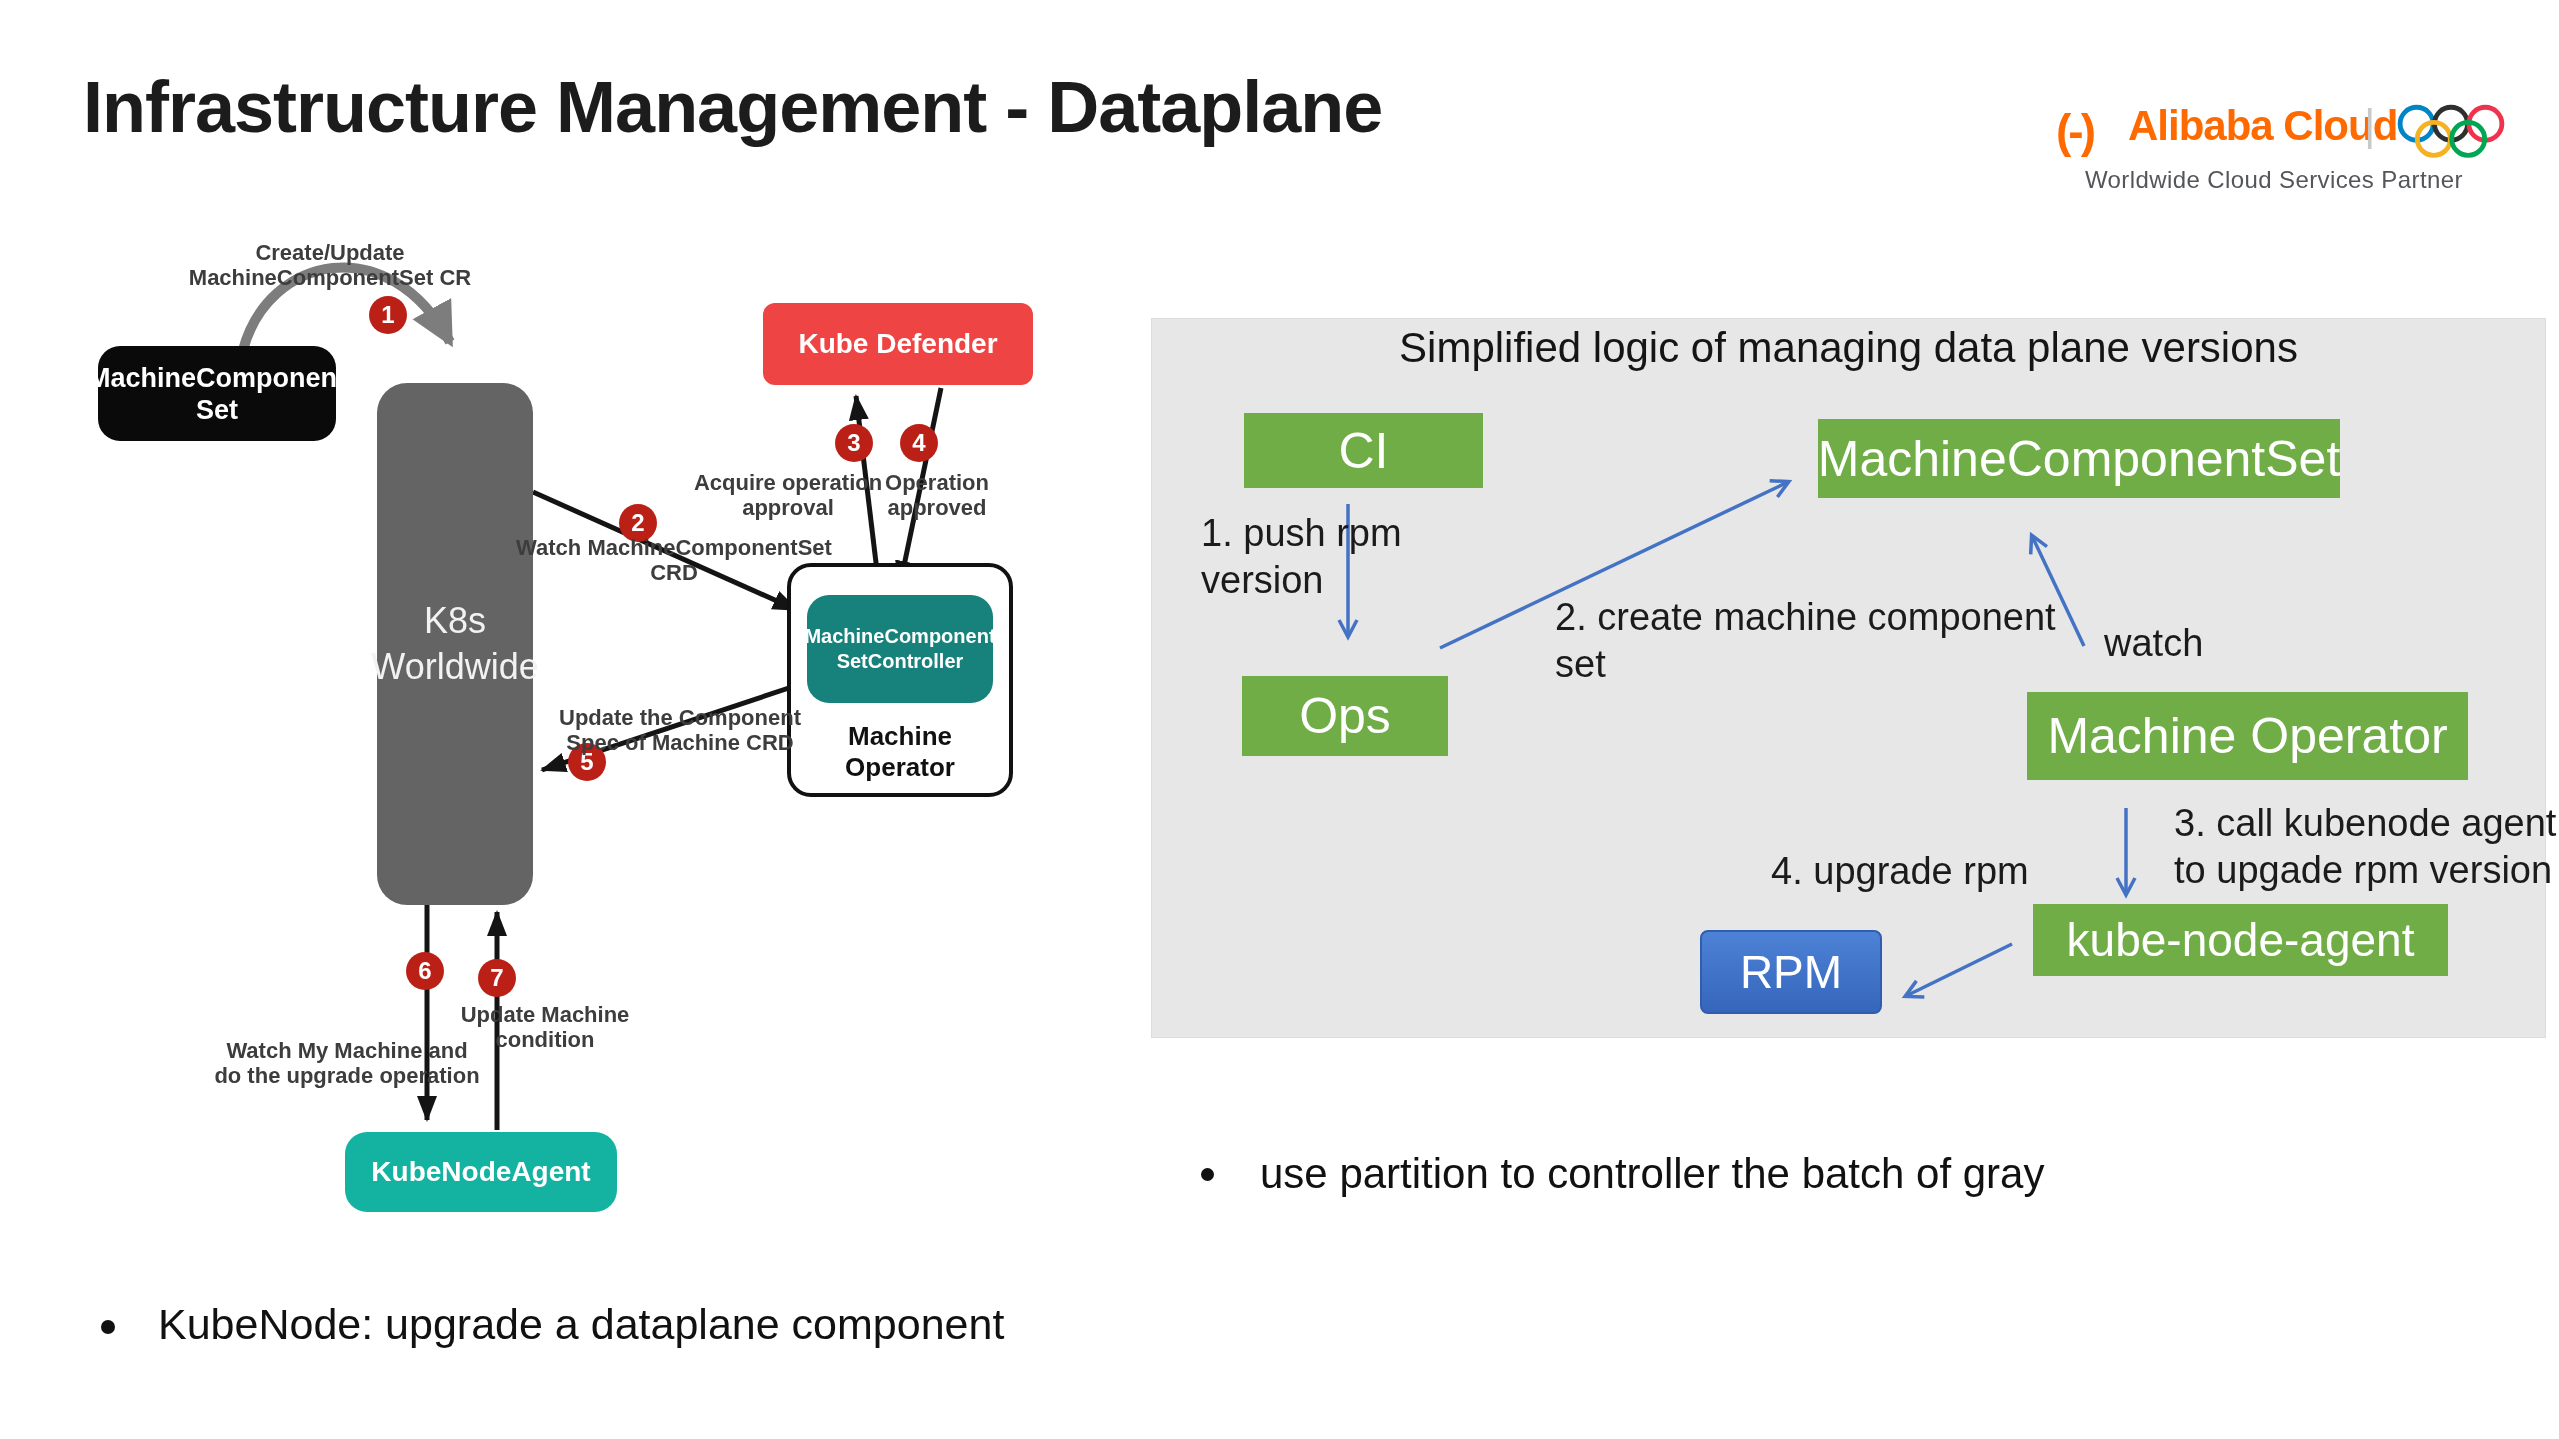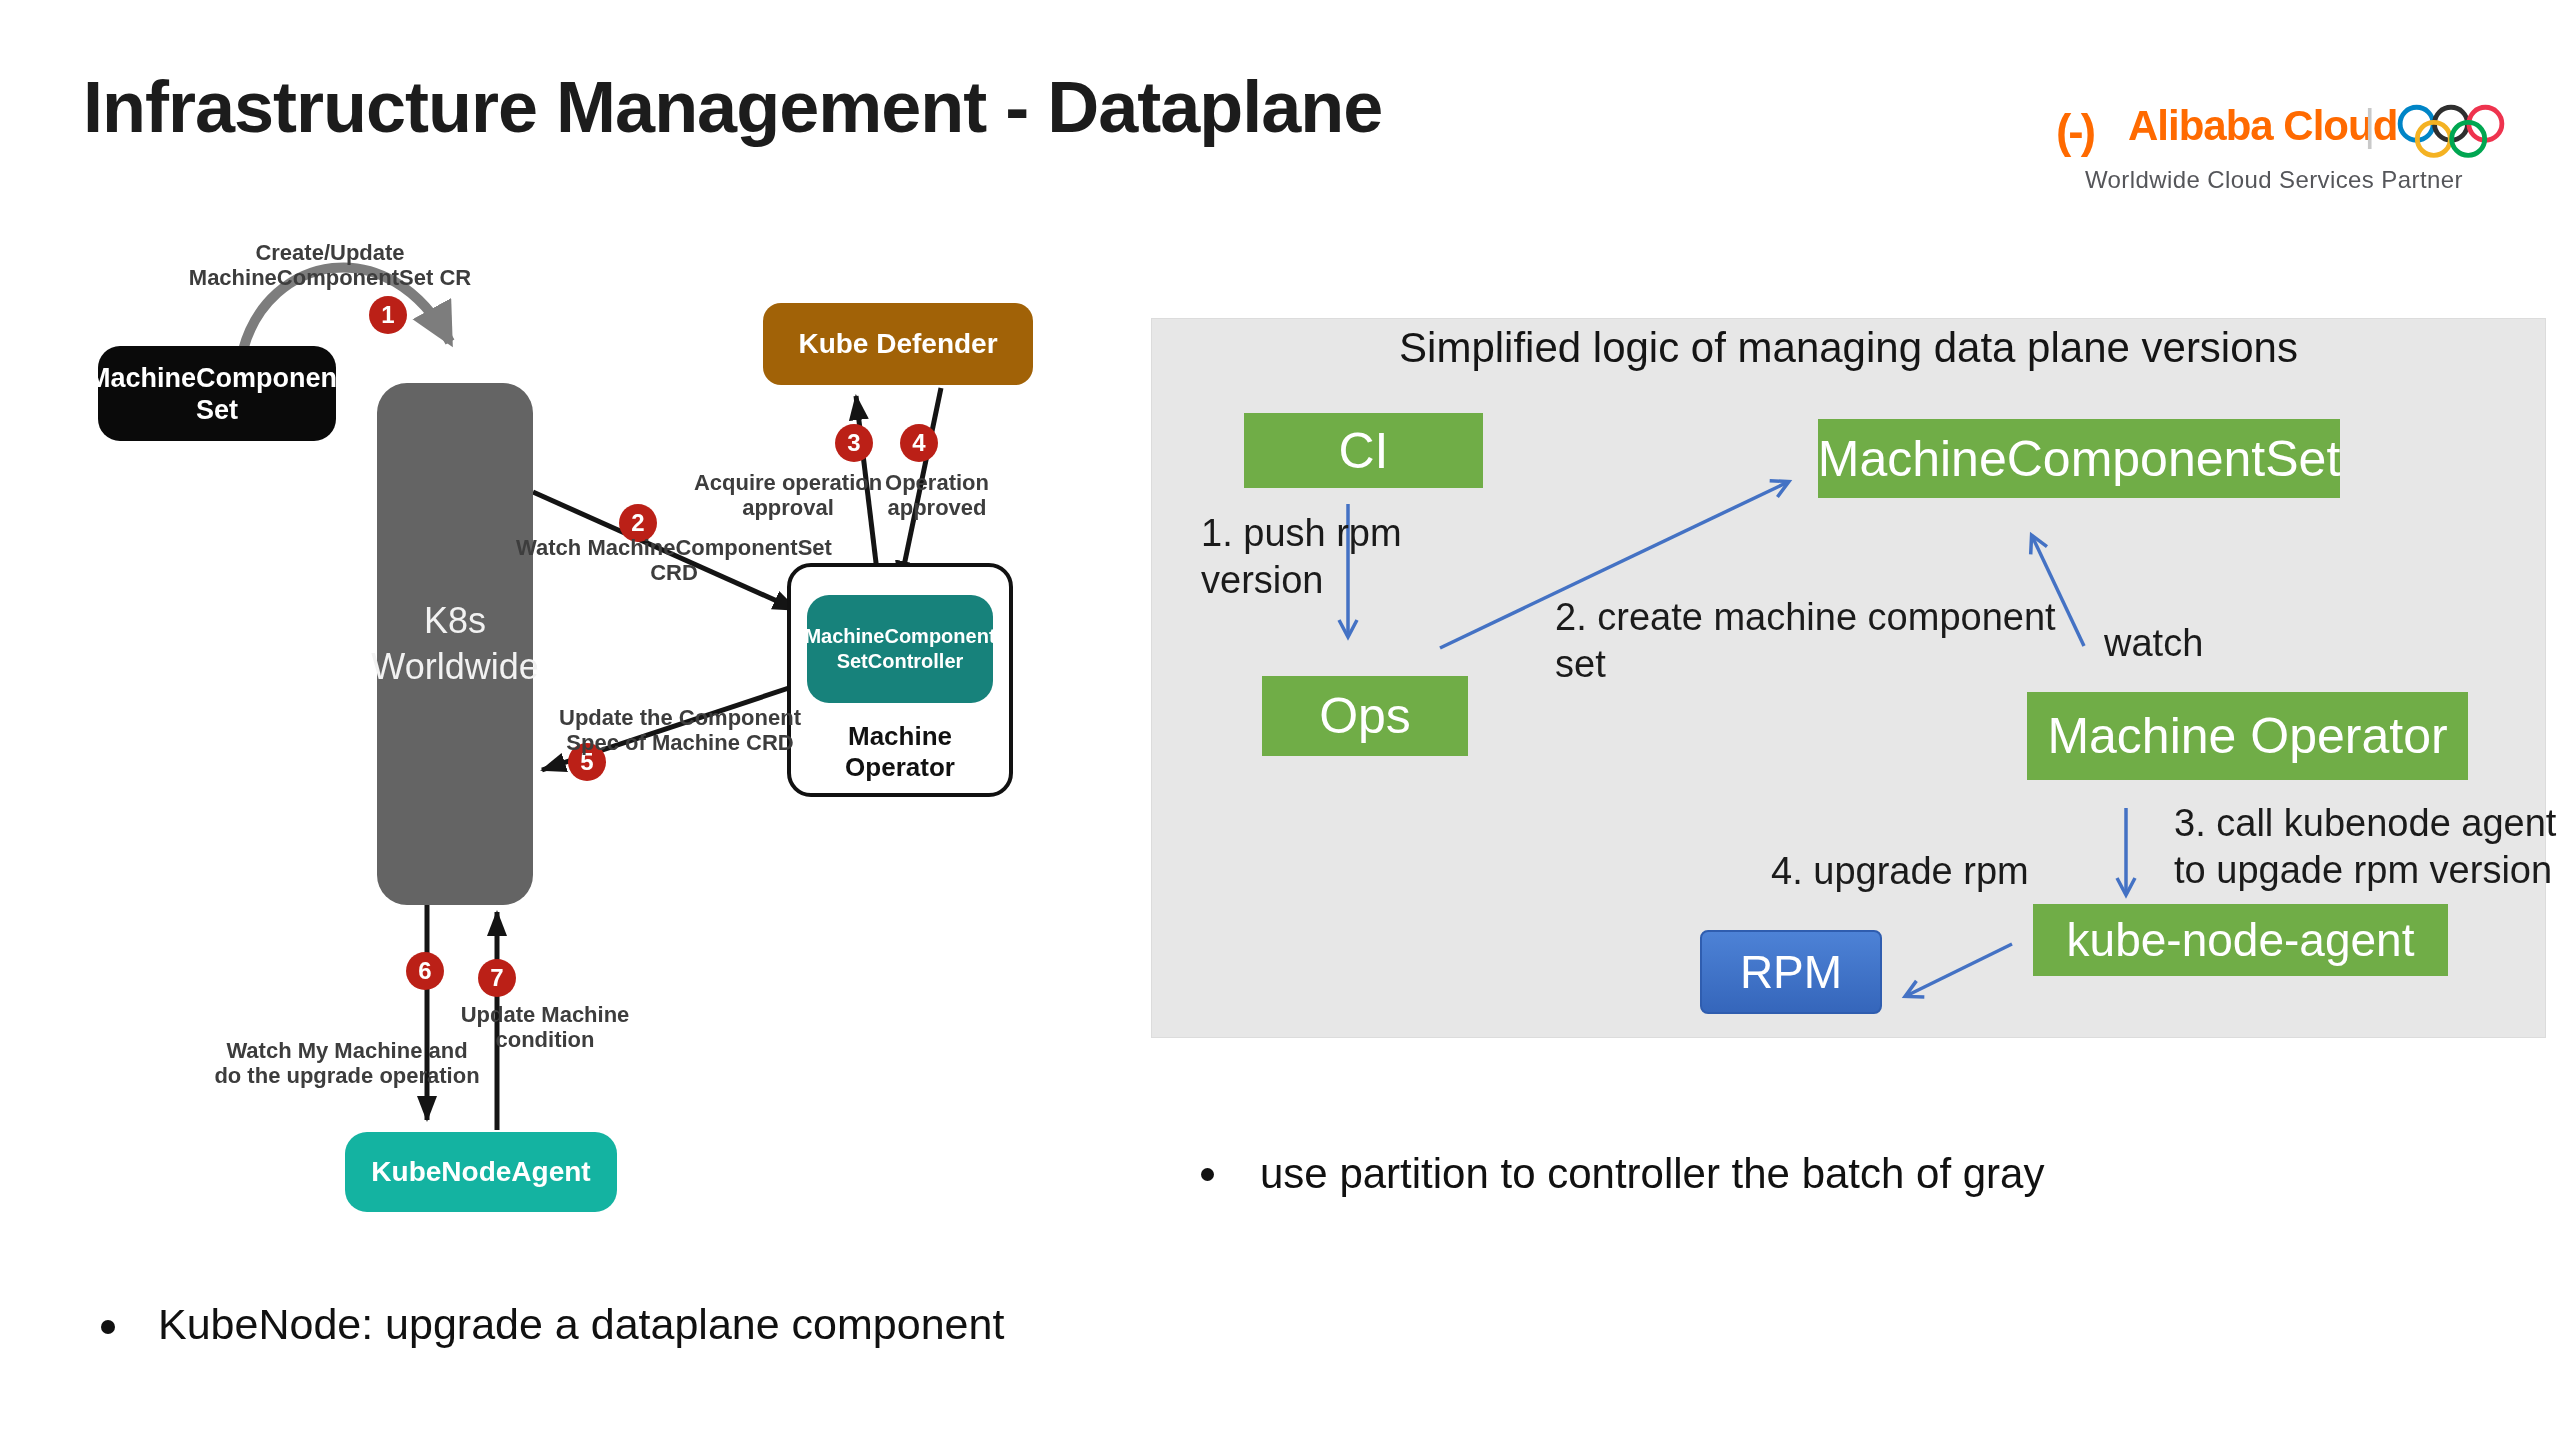--- a/index.html
+++ b/index.html
@@ -15,41 +15,41 @@
   .logo-sep{left:2364px;top:100px;font-size:44px;font-weight:300;color:#c9c9c9;}
   .logo-rings{left:2396px;top:104px;}
   .logo-tagline{left:2085px;top:166px;font-size:24px;color:#55565a;letter-spacing:0.4px;}
 
   
   .node{display:flex;align-items:center;justify-content:center;text-align:center;color:#fff;}
   .node-black{left:98px;top:346px;width:238px;height:95px;border-radius:22px;background:#0a0a0a;
               font-size:27px;font-weight:bold;line-height:32px;}
   .node-k8s{left:377px;top:383px;width:156px;height:522px;border-radius:30px;background:#646464;
             font-size:36px;line-height:46px;color:#f2f2f2;}
-  .node-defender{left:763px;top:303px;width:270px;height:82px;border-radius:18px;background:#a16207;
+  .node-defender{left:763px;top:303px;width:270px;height:82px;border-radius:12px;background:#ef4444;
                  font-size:28px;font-weight:bold;}
   .mo-container{left:787px;top:563px;width:226px;height:234px;border-radius:24px;border:4px solid #111;
                 background:#fff;box-sizing:border-box;}
   .mo-label{position:absolute;left:0;right:0;bottom:10px;text-align:center;font-size:26px;font-weight:bold;color:#111;}
   .node-mcsc{left:807px;top:595px;width:186px;height:108px;border-radius:22px;background:#17827b;
              font-size:20px;font-weight:bold;line-height:25px;}
   .node-kna{left:345px;top:1132px;width:272px;height:80px;border-radius:22px;background:#14b3a1;
             font-size:28px;font-weight:bold;}
 
   .badge{width:38px;height:38px;border-radius:50%;background:#bb2017;color:#fff;font-size:24px;font-weight:bold;
          display:flex;align-items:center;justify-content:center;}
   .edge-lbl{font-size:22px;font-weight:bold;color:#3d3d3d;line-height:25px;text-align:center;}
 
   
   .panel{left:1151px;top:318px;width:1395px;height:720px;background:#e7e7e7;border:1px solid #dcdcdc;box-sizing:border-box;}
   .panel-title{left:1151px;top:324px;width:1395px;text-align:center;font-size:42px;color:#151515;}
   .pbox{display:flex;align-items:center;justify-content:center;color:#fff;background:#70ad47;font-size:50px;}
   .pbox-ci{left:1244px;top:413px;width:239px;height:75px;}
   .pbox-mcs{left:1818px;top:419px;width:522px;height:79px;}
-  .pbox-ops{left:1242px;top:676px;width:206px;height:80px;margin-left:20px;}
+  .pbox-ops{left:1242px;top:676px;width:206px;height:80px;}
   .pbox-mo{left:2027px;top:692px;width:441px;height:88px;}
   .pbox-kna{left:2033px;top:904px;width:415px;height:72px;font-size:46px;}
   .pbox-rpm{left:1700px;top:930px;width:182px;height:84px;border-radius:8px;font-size:46px;
             background:linear-gradient(#4d82d6,#3566bb);border:2px solid #2f5daf;box-sizing:border-box;}
   .plabel{font-size:38px;color:#1b1b1b;line-height:47px;}
   .plabel-1{left:1201px;top:510px;}
   .plabel-2{left:1555px;top:594px;}
   .plabel-watch{left:2104px;top:620px;}
   .plabel-3{left:2174px;top:800px;}
   .plabel-4{left:1771px;top:848px;}

